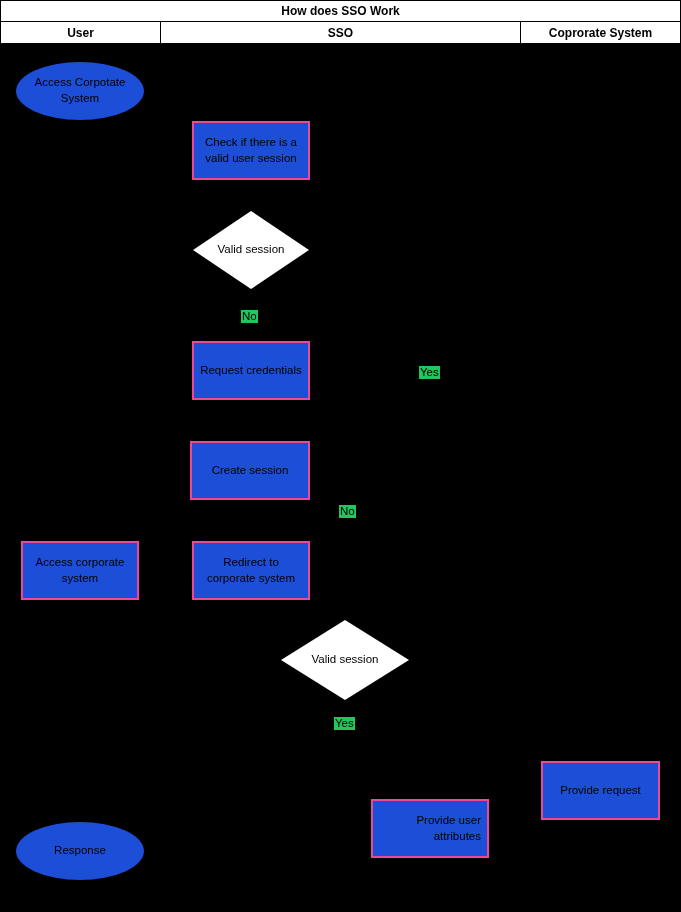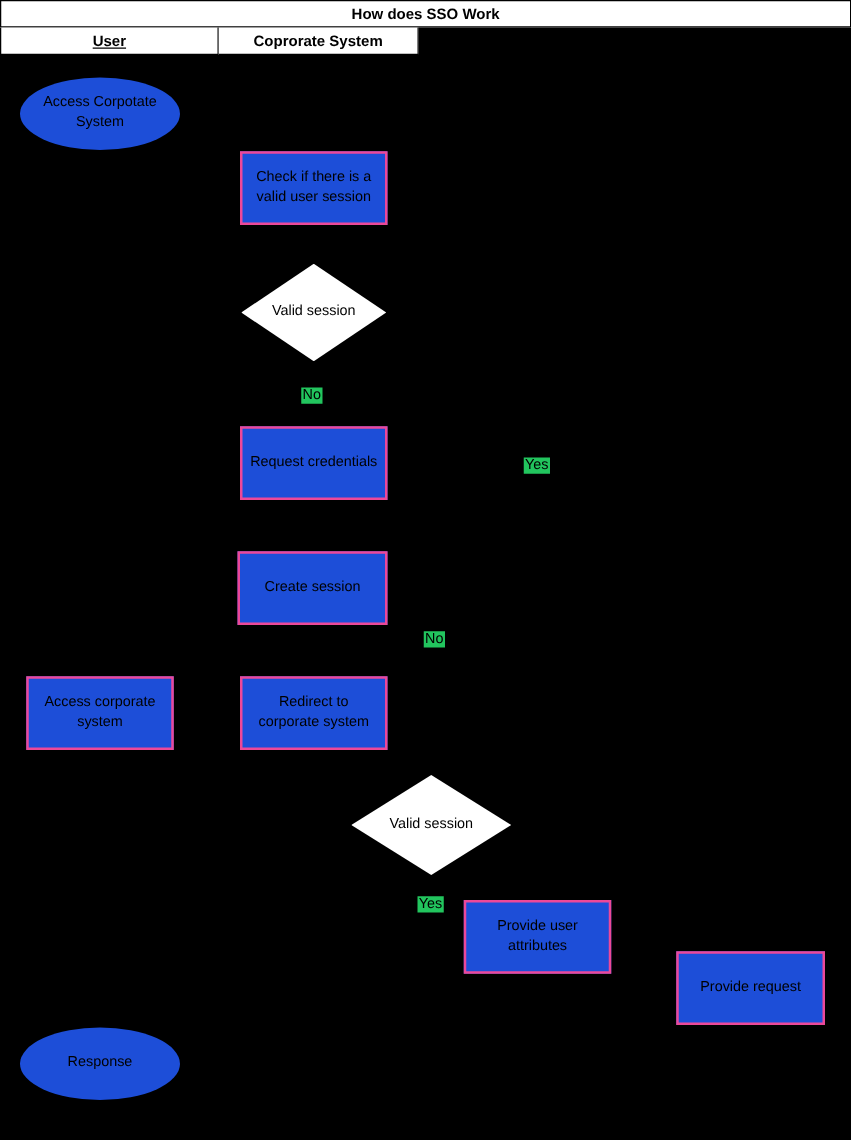--- a/index.html
+++ b/index.html
@@ -48,21 +48,21 @@
     border: 1px solid #000000;
     border-top: none;
     box-sizing: border-box;
     display: flex;
     align-items: center;
     justify-content: center;
     font-size: 12px;
     font-weight: bold;
     color: #000000;
   }
-  .lane-hdr.user { width: 175px; text-decoration: underline; }
+  .lane-hdr.user { width: 161px; }
   .lane-hdr.sso  { width: 360px; border-left: none; }
   .lane-hdr.corp { width: 160px; border-left: none; }
 
   
   .shape {
     position: absolute;
     background: #1d4ed8;
     color: #000000;
     display: flex;
     align-items: center;
@@ -114,20 +114,21 @@
 </style>
 </head>
 <body>
 
 <div id="canvas">
 
   <div class="hdr-title">How does SSO Work</div>
 
   <div class="lane-hdr-row">
     <div class="lane-hdr user">User</div>
+    <div class="lane-hdr sso">SSO</div>
     <div class="lane-hdr corp">Coprorate System</div>
   </div>
 
   <div class="shape ellipse" style="left:16px; top:62px; width:128px; height:58px;">Access Corpotate System</div>
 
   <div class="shape box" style="left:192px; top:121px; width:118px; height:59px;">Check if there is a valid user session</div>
 
   <div class="diamond-wrap" style="left:193px; top:211px; width:116px; height:78px;">
     <div class="diamond-shape"></div>
     <div class="diamond-label">Valid session</div>
@@ -148,19 +149,19 @@
 
   <div class="shape box" style="left:192px; top:541px; width:118px; height:59px;">Redirect to corporate system</div>
 
   <div class="diamond-wrap" style="left:281px; top:620px; width:128px; height:80px;">
     <div class="diamond-shape"></div>
     <div class="diamond-label">Valid session</div>
   </div>
 
   <div class="edge-label" style="left:334px; top:717px;">Yes</div>
 
-  <div class="shape box" style="left:371px; top:720px; width:118px; height:59px;">Provide user attributes</div>
+  <div class="shape box" style="left:371px; top:799px; width:118px; height:59px;text-align:right;">Provide user attributes</div>
 
   <div class="shape box" style="left:541px; top:761px; width:119px; height:59px;">Provide request</div>
 
   <div class="shape ellipse" style="left:16px; top:822px; width:128px; height:58px;">Response</div>
 
 </div>
 
 </body></html>

